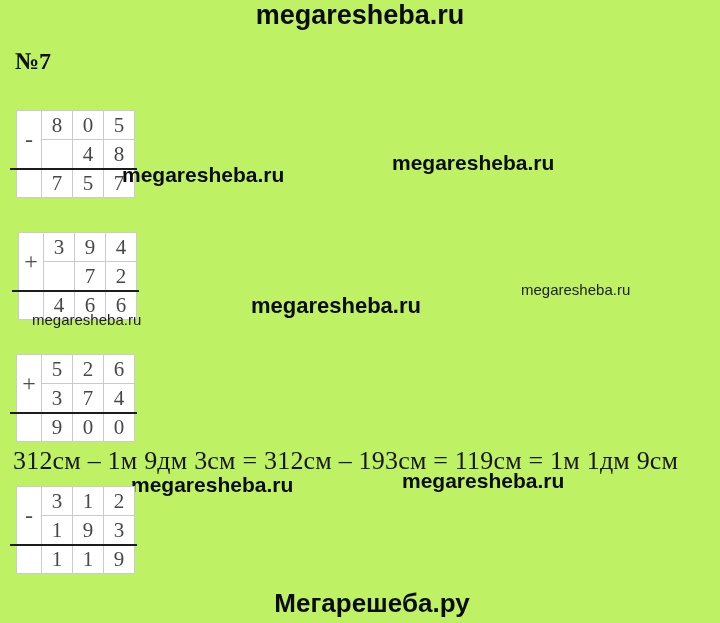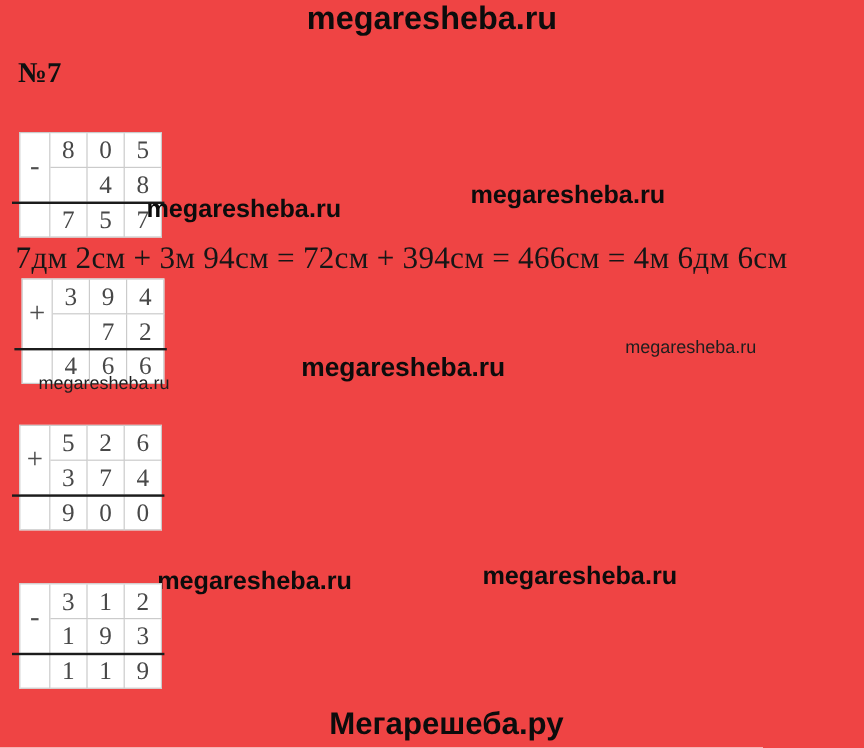--- a/index.html
+++ b/index.html
@@ -1,20 +1,20 @@
 <!DOCTYPE html>
 <html><head>
 <meta charset="utf-8">
 <style>
   html, body { margin: 0; padding: 0; background: #ffffff; }
   .page {
     position: relative;
     width: 720px;
     height: 623px;
-    background: #ef4444;
+    background: #bef264;
     overflow: hidden;
     font-family: "Liberation Serif", serif;
   }
   
   .wm {
     position: absolute;
     font-family: "Liberation Sans", sans-serif;
     color: #0c0c0c;
     white-space: nowrap;
     line-height: 1;
@@ -103,21 +103,20 @@
       <div class="cell" style="grid-area: 2 / 4;">8</div>
       <div class="cell" style="grid-area: 3 / 1;"></div>
       <div class="cell" style="grid-area: 3 / 2;">7</div>
       <div class="cell" style="grid-area: 3 / 3;">5</div>
       <div class="cell" style="grid-area: 3 / 4;">7</div>
       <div class="sum-line"></div>
     </div>
   <div class="wm boldmid" style="left:122px; top:164px">megaresheba.ru</div>
   <div class="wm boldmid" style="left:392px; top:152px">megaresheba.ru</div>
 
-  <div class="eq" style="top:201px">7дм 2см + 3м 94см = 72см + 394см = 466см = 4м 6дм 6см</div>
   <div class="col-table" style="left:18px; top:232px">
       <div class="op-cell">+</div>
       <div class="cell" style="grid-area: 1 / 2;">3</div>
       <div class="cell" style="grid-area: 1 / 3;">9</div>
       <div class="cell" style="grid-area: 1 / 4;">4</div>
       <div class="cell" style="grid-area: 2 / 2;"></div>
       <div class="cell" style="grid-area: 2 / 3;">7</div>
       <div class="cell" style="grid-area: 2 / 4;">2</div>
       <div class="cell" style="grid-area: 3 / 1;"></div>
       <div class="cell" style="grid-area: 3 / 2;">4</div>
@@ -137,20 +136,21 @@
       <div class="cell" style="grid-area: 2 / 2;">3</div>
       <div class="cell" style="grid-area: 2 / 3;">7</div>
       <div class="cell" style="grid-area: 2 / 4;">4</div>
       <div class="cell" style="grid-area: 3 / 1;"></div>
       <div class="cell" style="grid-area: 3 / 2;">9</div>
       <div class="cell" style="grid-area: 3 / 3;">0</div>
       <div class="cell" style="grid-area: 3 / 4;">0</div>
       <div class="sum-line"></div>
     </div>
 
+  <div class="eq" style="top:447px">312см – 1м 9дм 3см = 312см – 193см = 119см = 1м 1дм 9см</div>
   <div class="wm boldmid" style="left:131px; top:474px">megaresheba.ru</div>
   <div class="wm boldmid" style="left:402px; top:470px">megaresheba.ru</div>
   <div class="col-table" style="left:16px; top:486px">
       <div class="op-cell">-</div>
       <div class="cell" style="grid-area: 1 / 2;">3</div>
       <div class="cell" style="grid-area: 1 / 3;">1</div>
       <div class="cell" style="grid-area: 1 / 4;">2</div>
       <div class="cell" style="grid-area: 2 / 2;">1</div>
       <div class="cell" style="grid-area: 2 / 3;">9</div>
       <div class="cell" style="grid-area: 2 / 4;">3</div>

